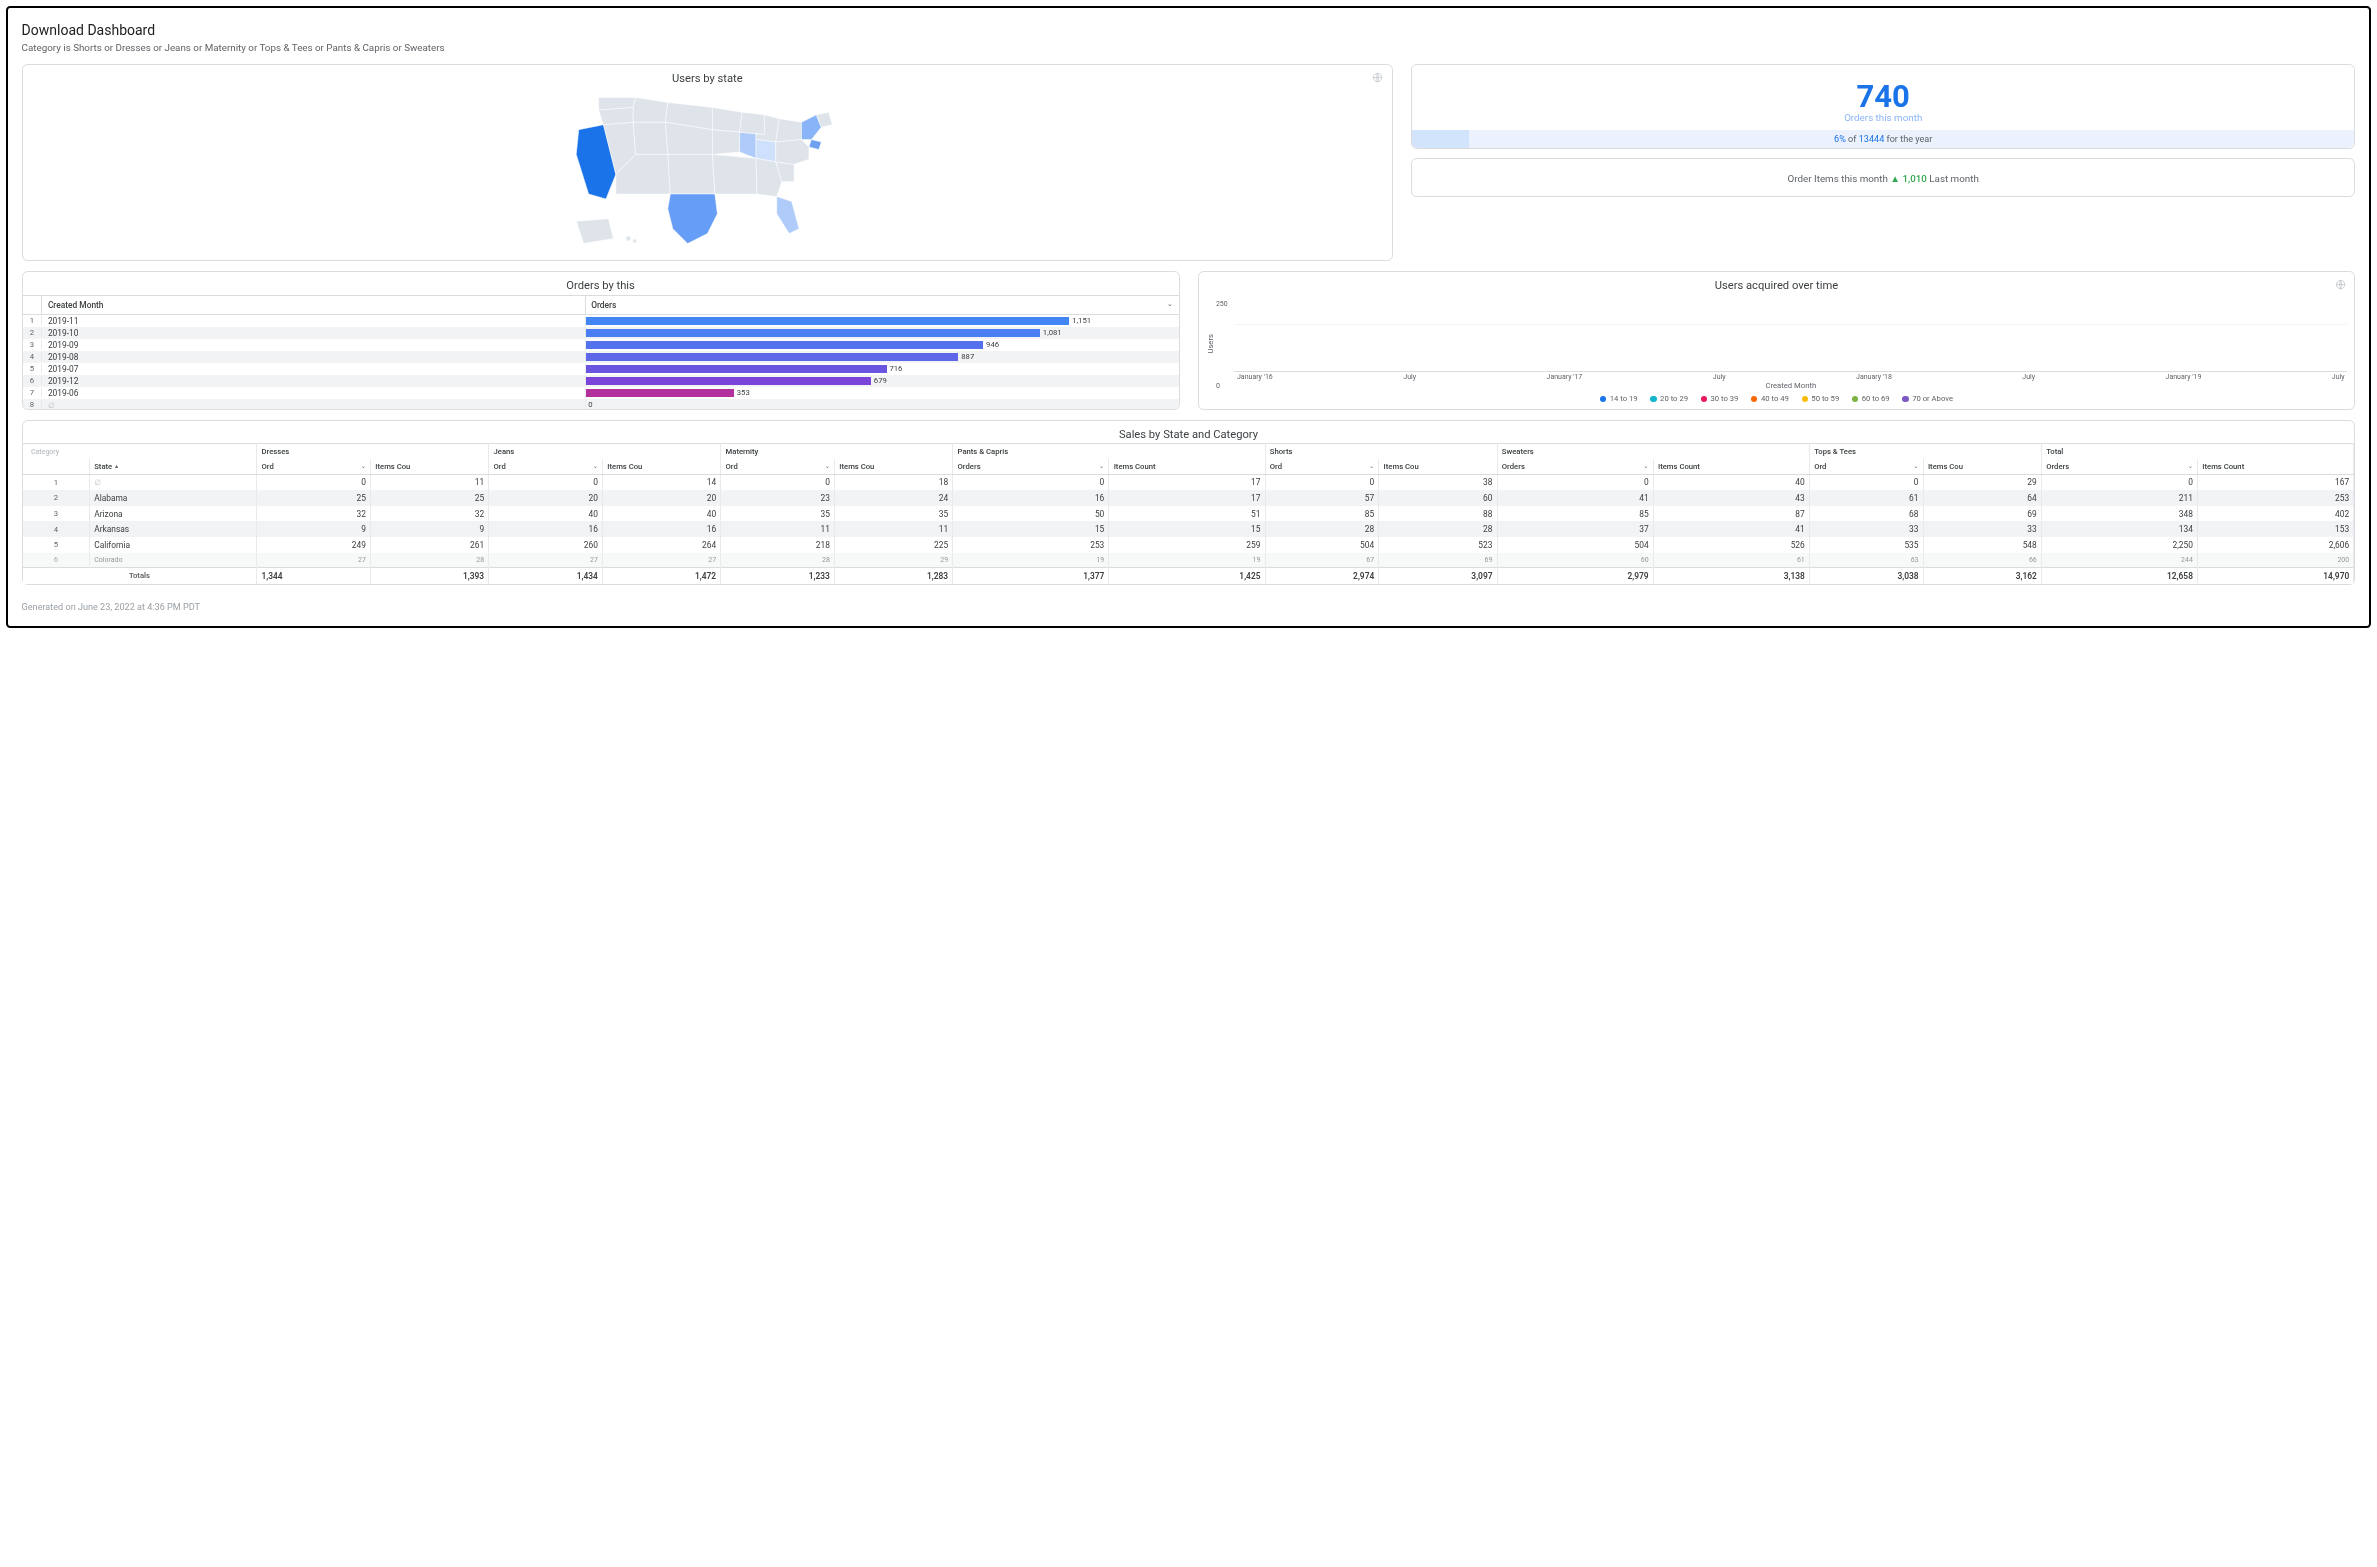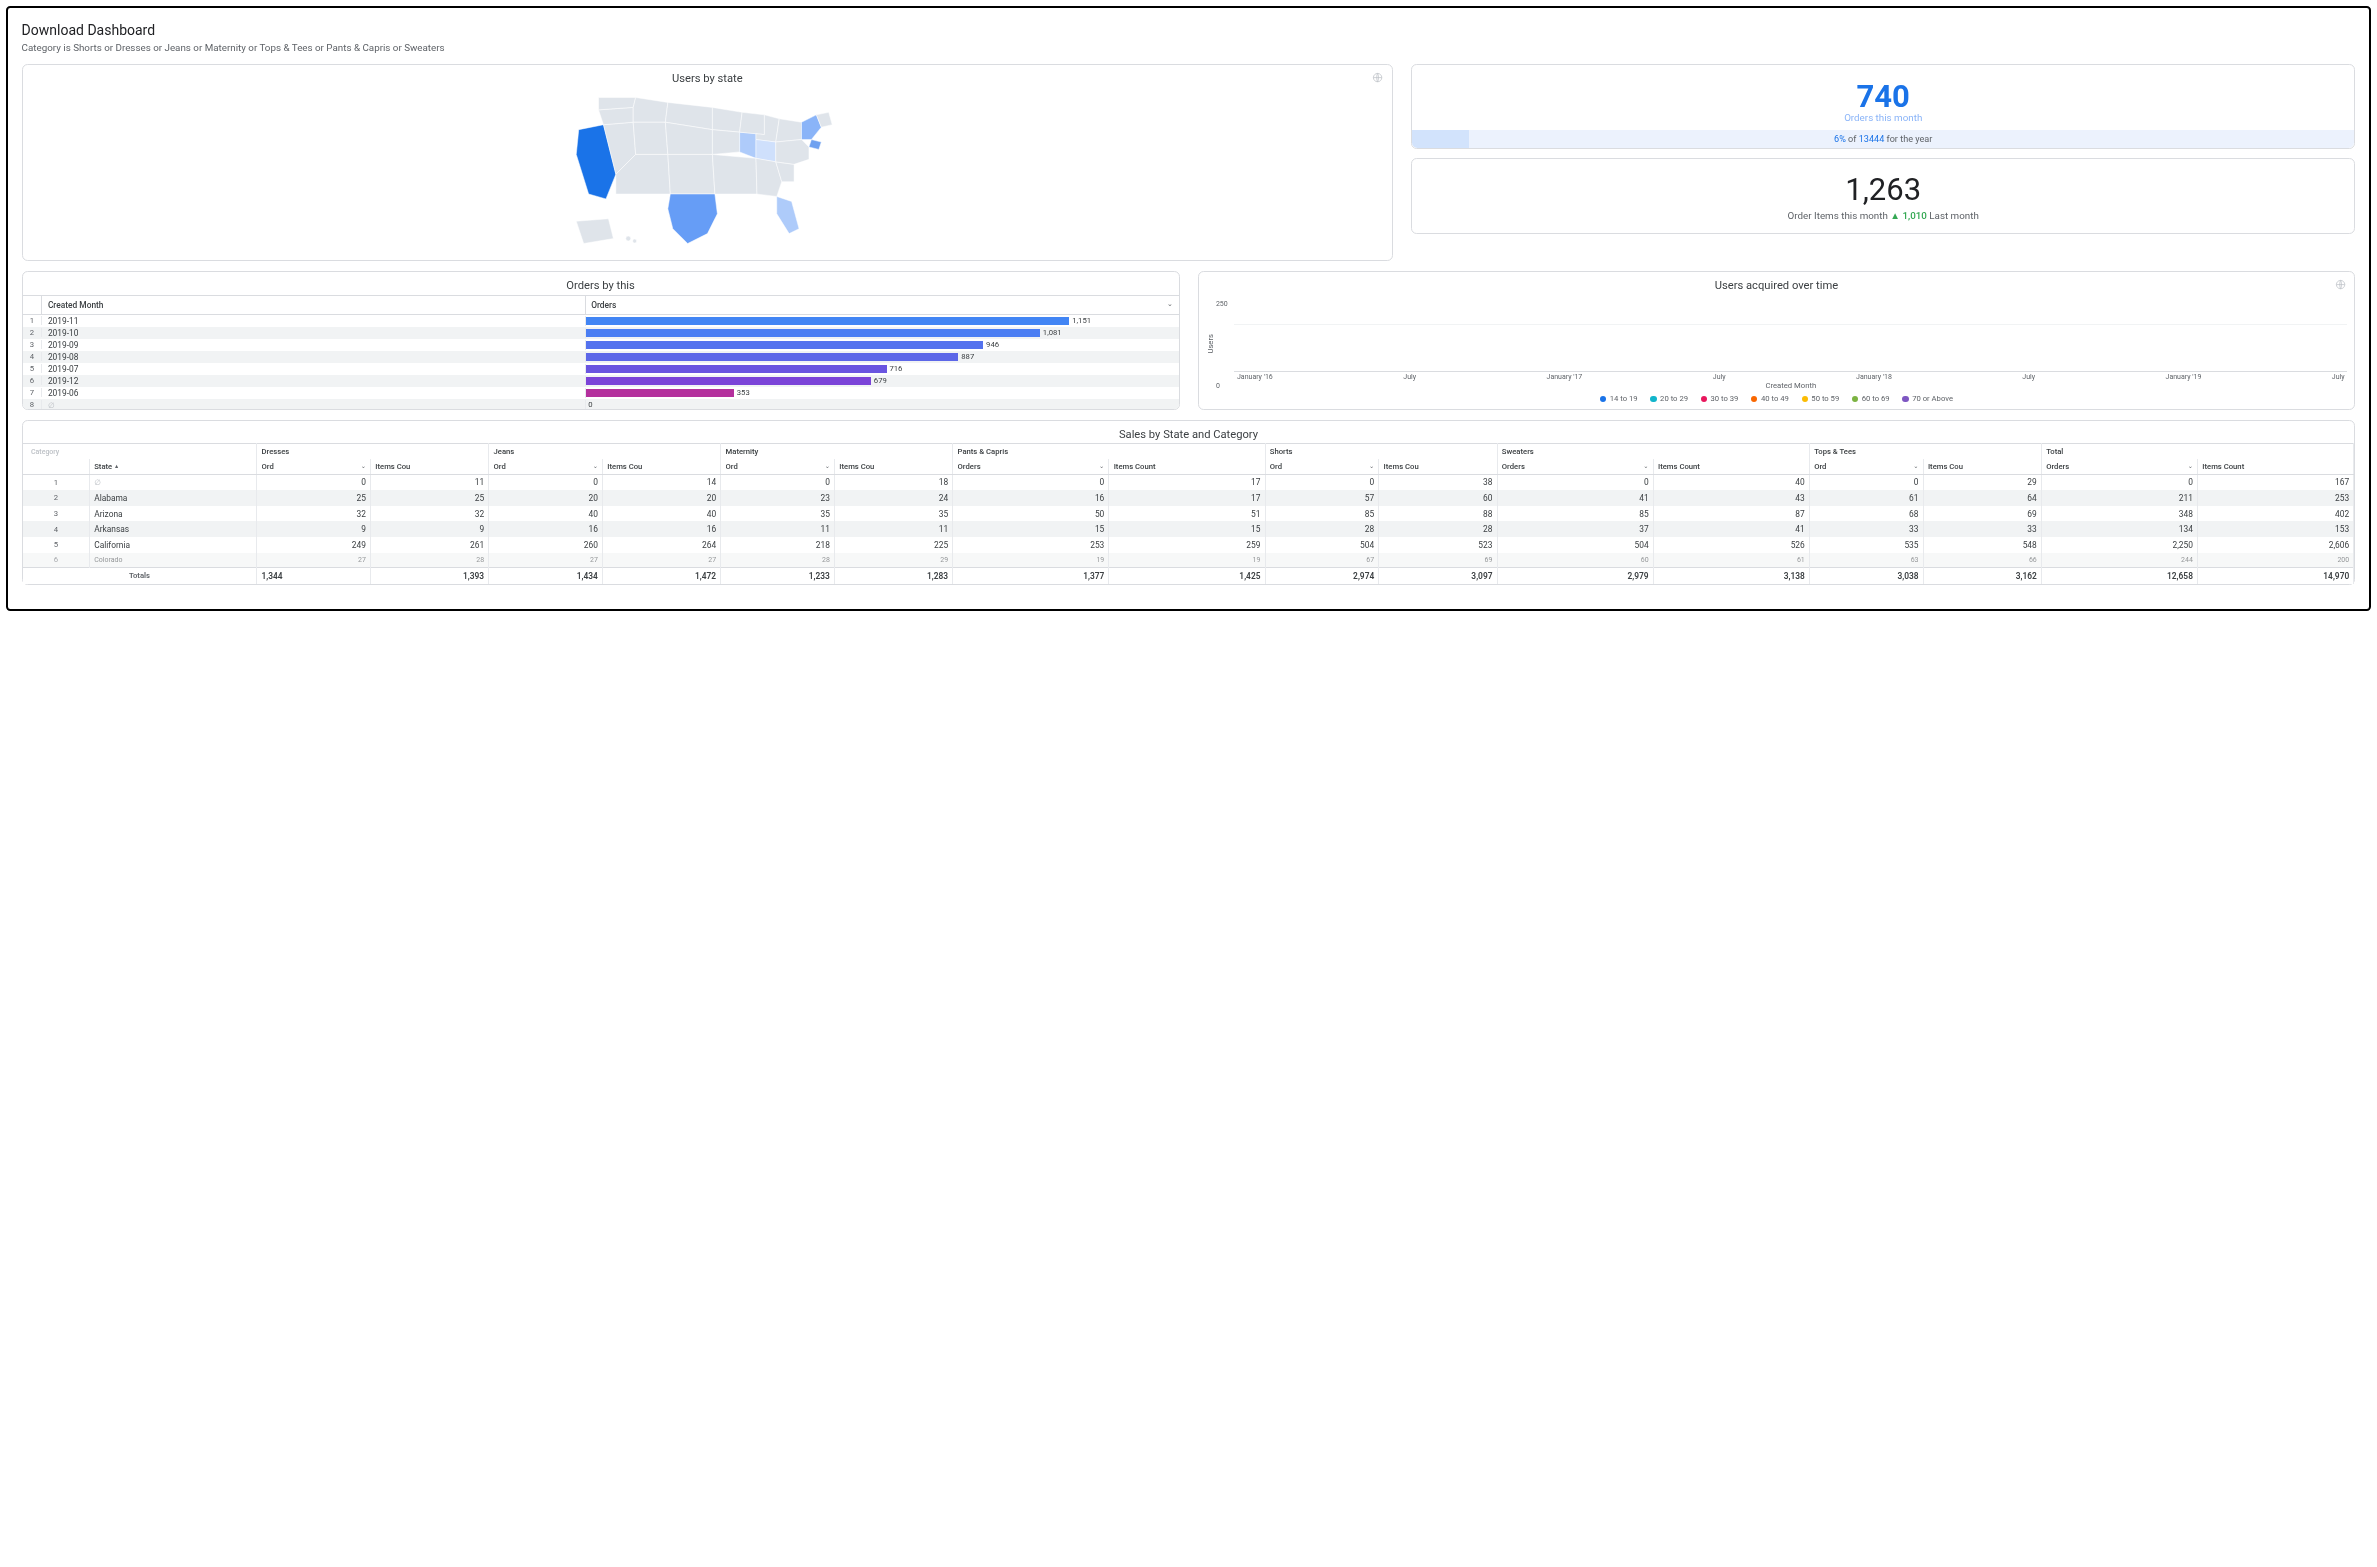--- a/index.html
+++ b/index.html
@@ -209,21 +209,20 @@
         <div class="big-number big-blue">740</div>
         <div class="caption-blue">Orders this month</div>
         <div class="progress-strip">
           <div class="progress-fill"></div>
           <div class="progress-text">
             <span class="pct">6%</span><span class="of"> of </span><span class="total">13444</span><span class="rest"> for the year</span>
           </div>
         </div>
       </div>
       <div class="card kpi-card-2">
-        <div class="big-number big-black">1,263</div>
         <div class="kpi2-caption">
           <span>Order Items this month </span><span class="up"><span>▲</span> <span>1,010</span></span><span> Last month</span>
         </div>
       </div>
     </div>
   </div>
 
   <div class="row row2">
     <div class="card orders-card">
       <div class="card-title">Orders by this</div>
@@ -1036,14 +1035,15 @@
               <td>3,038</td>
               <td>3,162</td>
               <td>12,658</td>
               <td>14,970</td>
             </tr>
           </tbody>
       </table>
     </div>
   </div>
 
+  <div class="footer">Generated on June 23, 2022 at 4:36 PM PDT</div>
 </div>
 
 
 </body></html>

